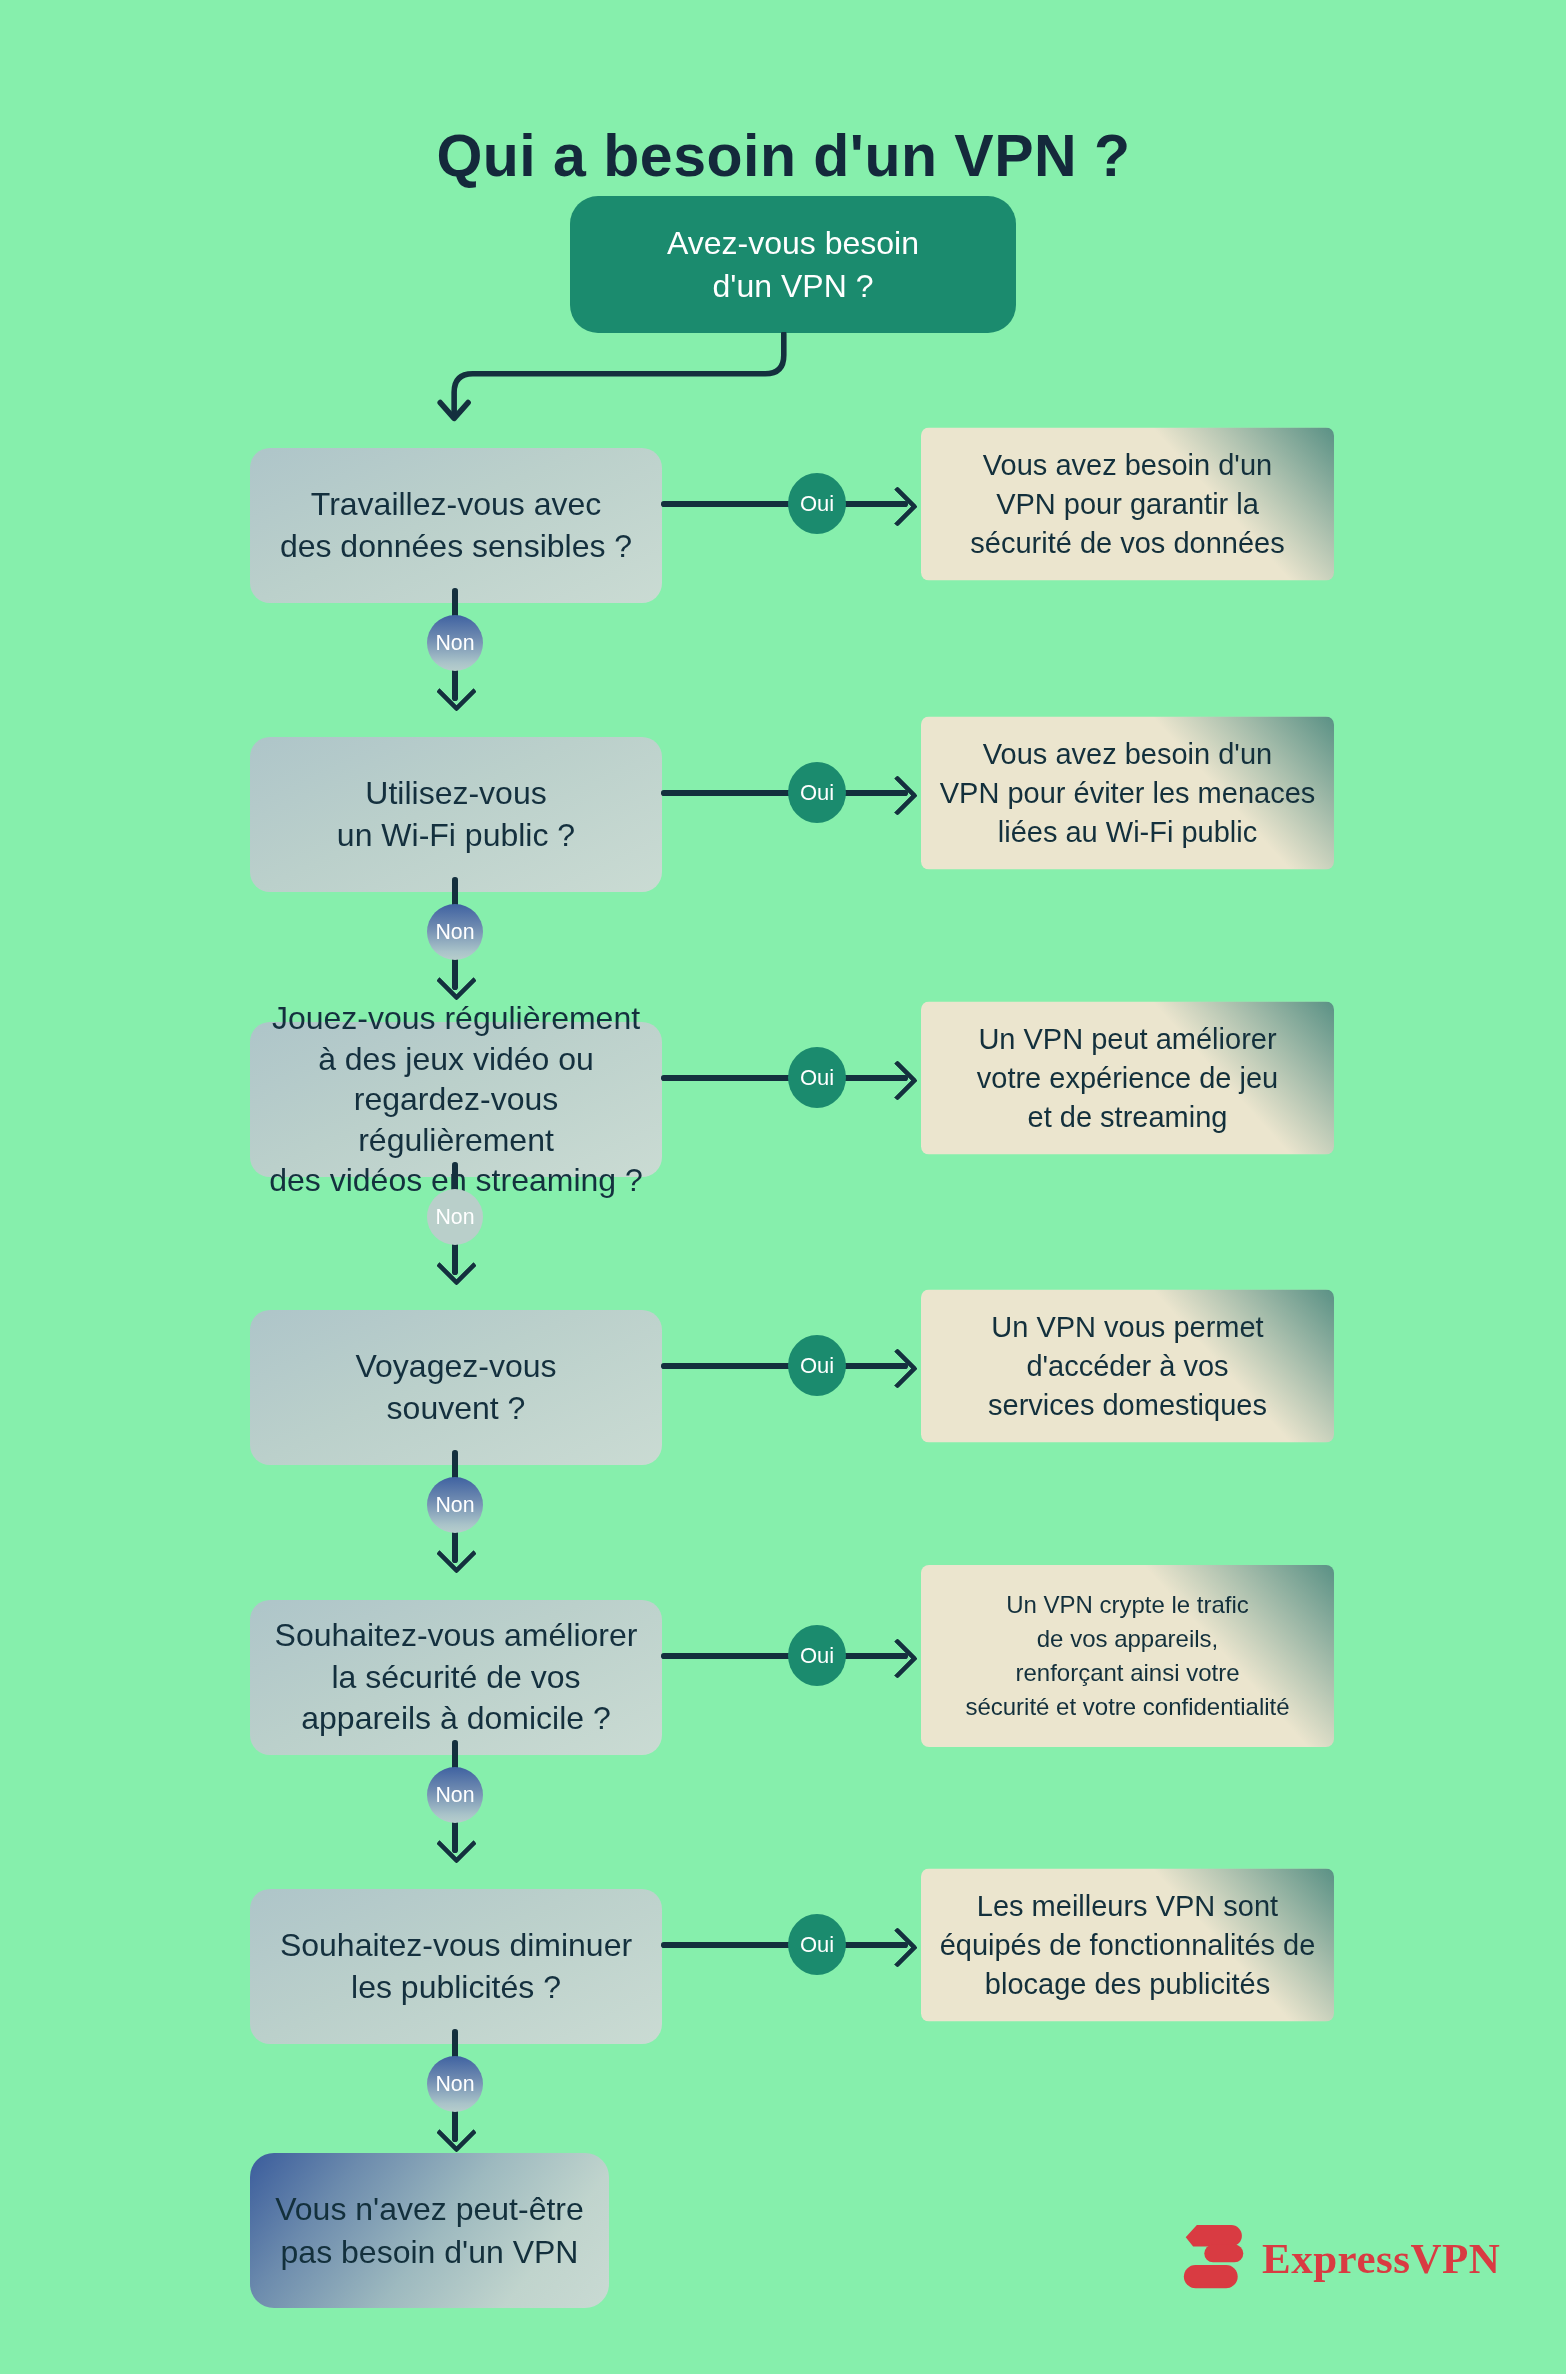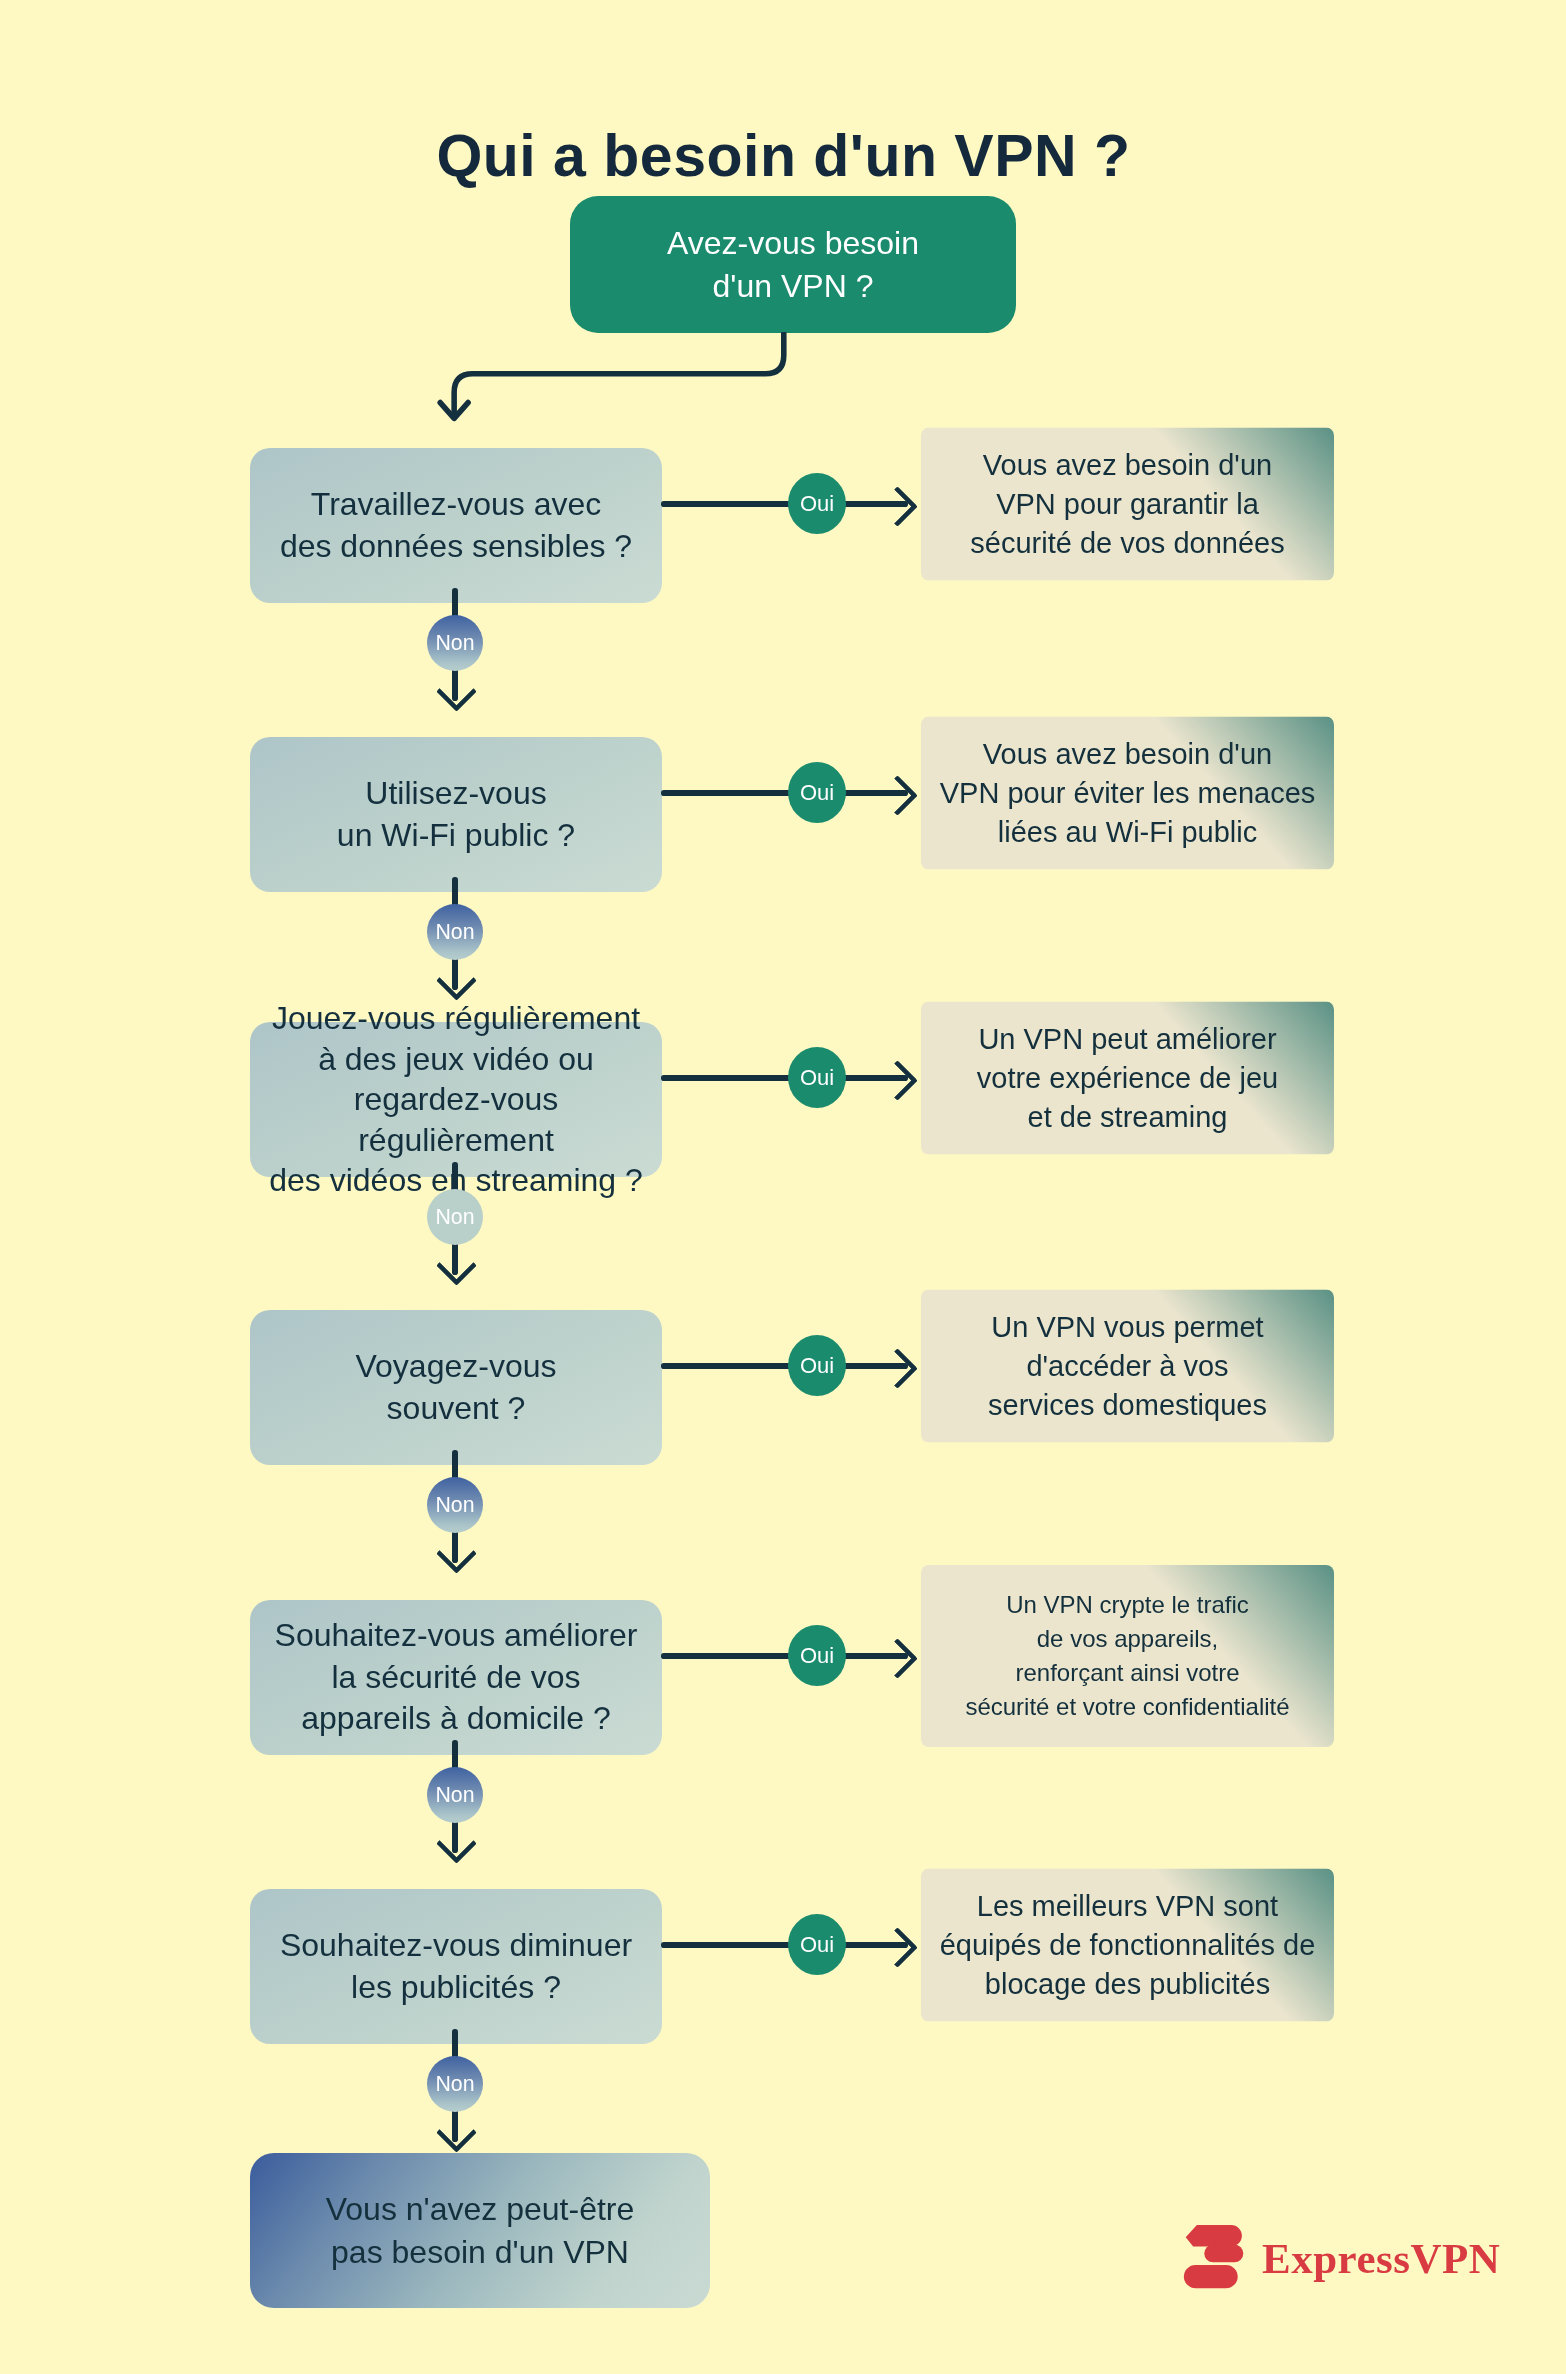--- a/index.html
+++ b/index.html
@@ -1,17 +1,17 @@
 <!DOCTYPE html>
 <html lang="fr" style="font-size:15px"><head>
 <meta charset="utf-8">
 <style>
   html,body{margin:0;padding:0;background:#fff;}
   .canvas{
-    position:relative;width:1567px;height:2375px;background:#fef9c3;
+    position:relative;width:1567px;height:2375px;background:#86efac;
     font-family:"Liberation Sans","DejaVu Sans",sans-serif;overflow:hidden;
   }
   .label{white-space:pre-line;}
   
   .title{
     position:absolute;left:0;right:0;top:82px;text-align:center;
     font-size:59px;font-weight:600;color:#14293b;letter-spacing:0.5px;
   }
   
   .root-box{
@@ -57,21 +57,21 @@
   .badge-non.non-light{background:#b9cfca;}
   
   .v-line{position:absolute;left:452px;top:161px;width:5.6px;height:113px;background:#14303e;border-radius:2.8px;}
   .chev-down{
     position:absolute;left:442px;top:250px;width:24px;height:24px;
     border-right:5.6px solid #14303e;border-bottom:5.6px solid #14303e;border-radius:2.8px;
     transform:rotate(45deg);
   }
   
   .final-box{
-    position:absolute;left:250px;top:2153px;width:460px;height:155px;border-radius:24px;
+    position:absolute;left:250px;top:2153px;width:359px;height:155px;border-radius:24px;
     background:linear-gradient(128deg,#3a5c9c 0%,#6c8bad 24%,#9db9bf 52%,#c0d4cd 78%,#c9dad3 100%);
     display:flex;align-items:center;justify-content:center;text-align:center;
     color:#13303c;font-size:32px;font-weight:500;line-height:1.32;
   }
   
   .brand{position:absolute;left:1182px;top:2224px;display:flex;align-items:center;gap:15px;}
   .brand-word{font-family:"Liberation Serif","DejaVu Serif",serif;font-weight:700;font-size:43px;color:#d93b42;letter-spacing:0.5px;}
 </style>
 </head>
 <body>

